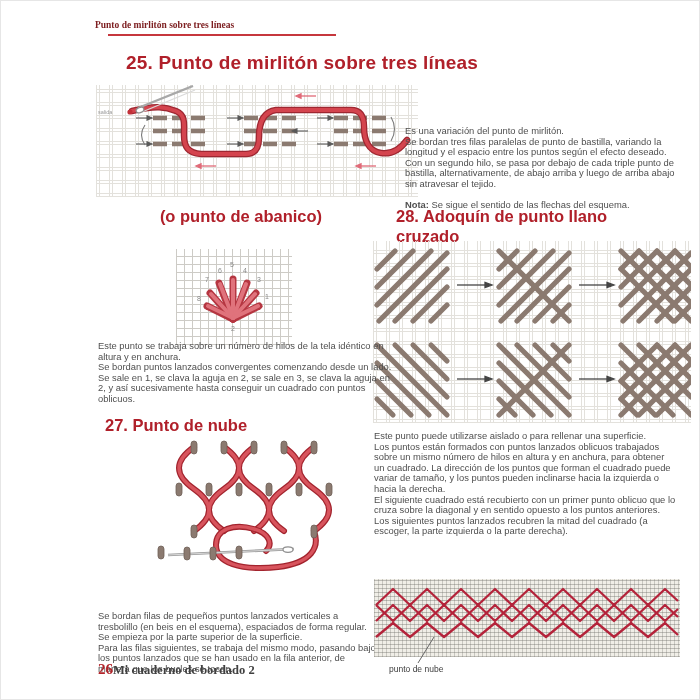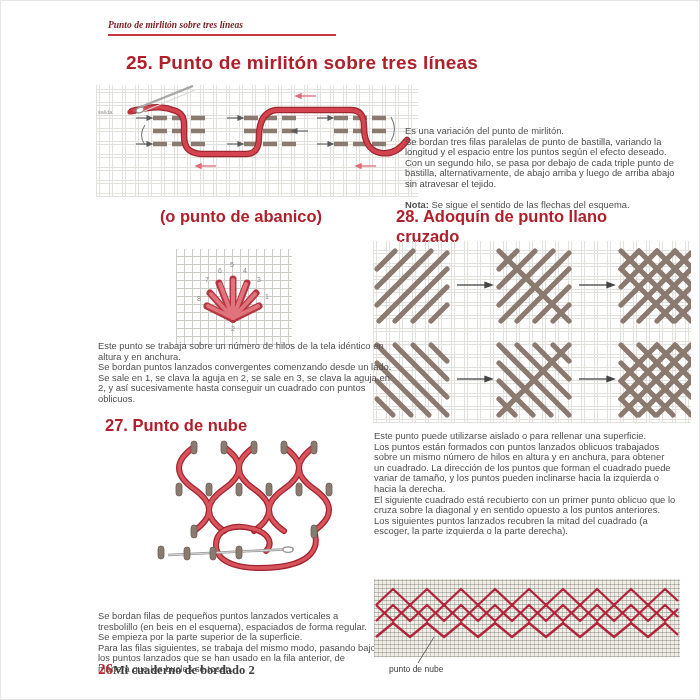--- a/index.html
+++ b/index.html
@@ -33,21 +33,21 @@
   .book-title{font-family:"Liberation Serif",serif;font-weight:bold;font-size:12.5px;color:#404040;}
   svg{display:block;}
   .fan-num{font-size:7px;fill:#8a8a8a;font-family:"Liberation Sans",sans-serif;}
   .tiny-lbl{font-size:5.5px;fill:#9a9a9a;font-family:"Liberation Sans",sans-serif;}
 </style>
 </head>
 <body>
 
 <div id="page">
 
-  <div class="abs runhead" style="left:107px;top:19px;font-style:italic;">Punto de mirlitón sobre tres líneas</div>
+  <div class="abs runhead" style="left:94px;top:19px;">Punto de mirlitón sobre tres líneas</div>
   <div class="abs runrule" style="left:107px;top:33px;width:228px;"></div>
 
   <div class="abs title-big" style="left:125px;top:51px;text-align:right;">25. Punto de mirlitón sobre tres líneas</div>
 
   <div class="abs grid-bg" style="left:95px;top:84px;width:322px;height:112px;">
     <svg width="322" height="112" viewBox="0 0 322 112">
 
       <g stroke="#8b7a70" stroke-width="4.5" stroke-dasharray="14 5" stroke-linecap="butt">
         <path d="M57,33 H110 M148,33 H205 M238,33 H292"></path>
         <path d="M57,46 H110 M148,46 H205 M238,46 H292"></path>

